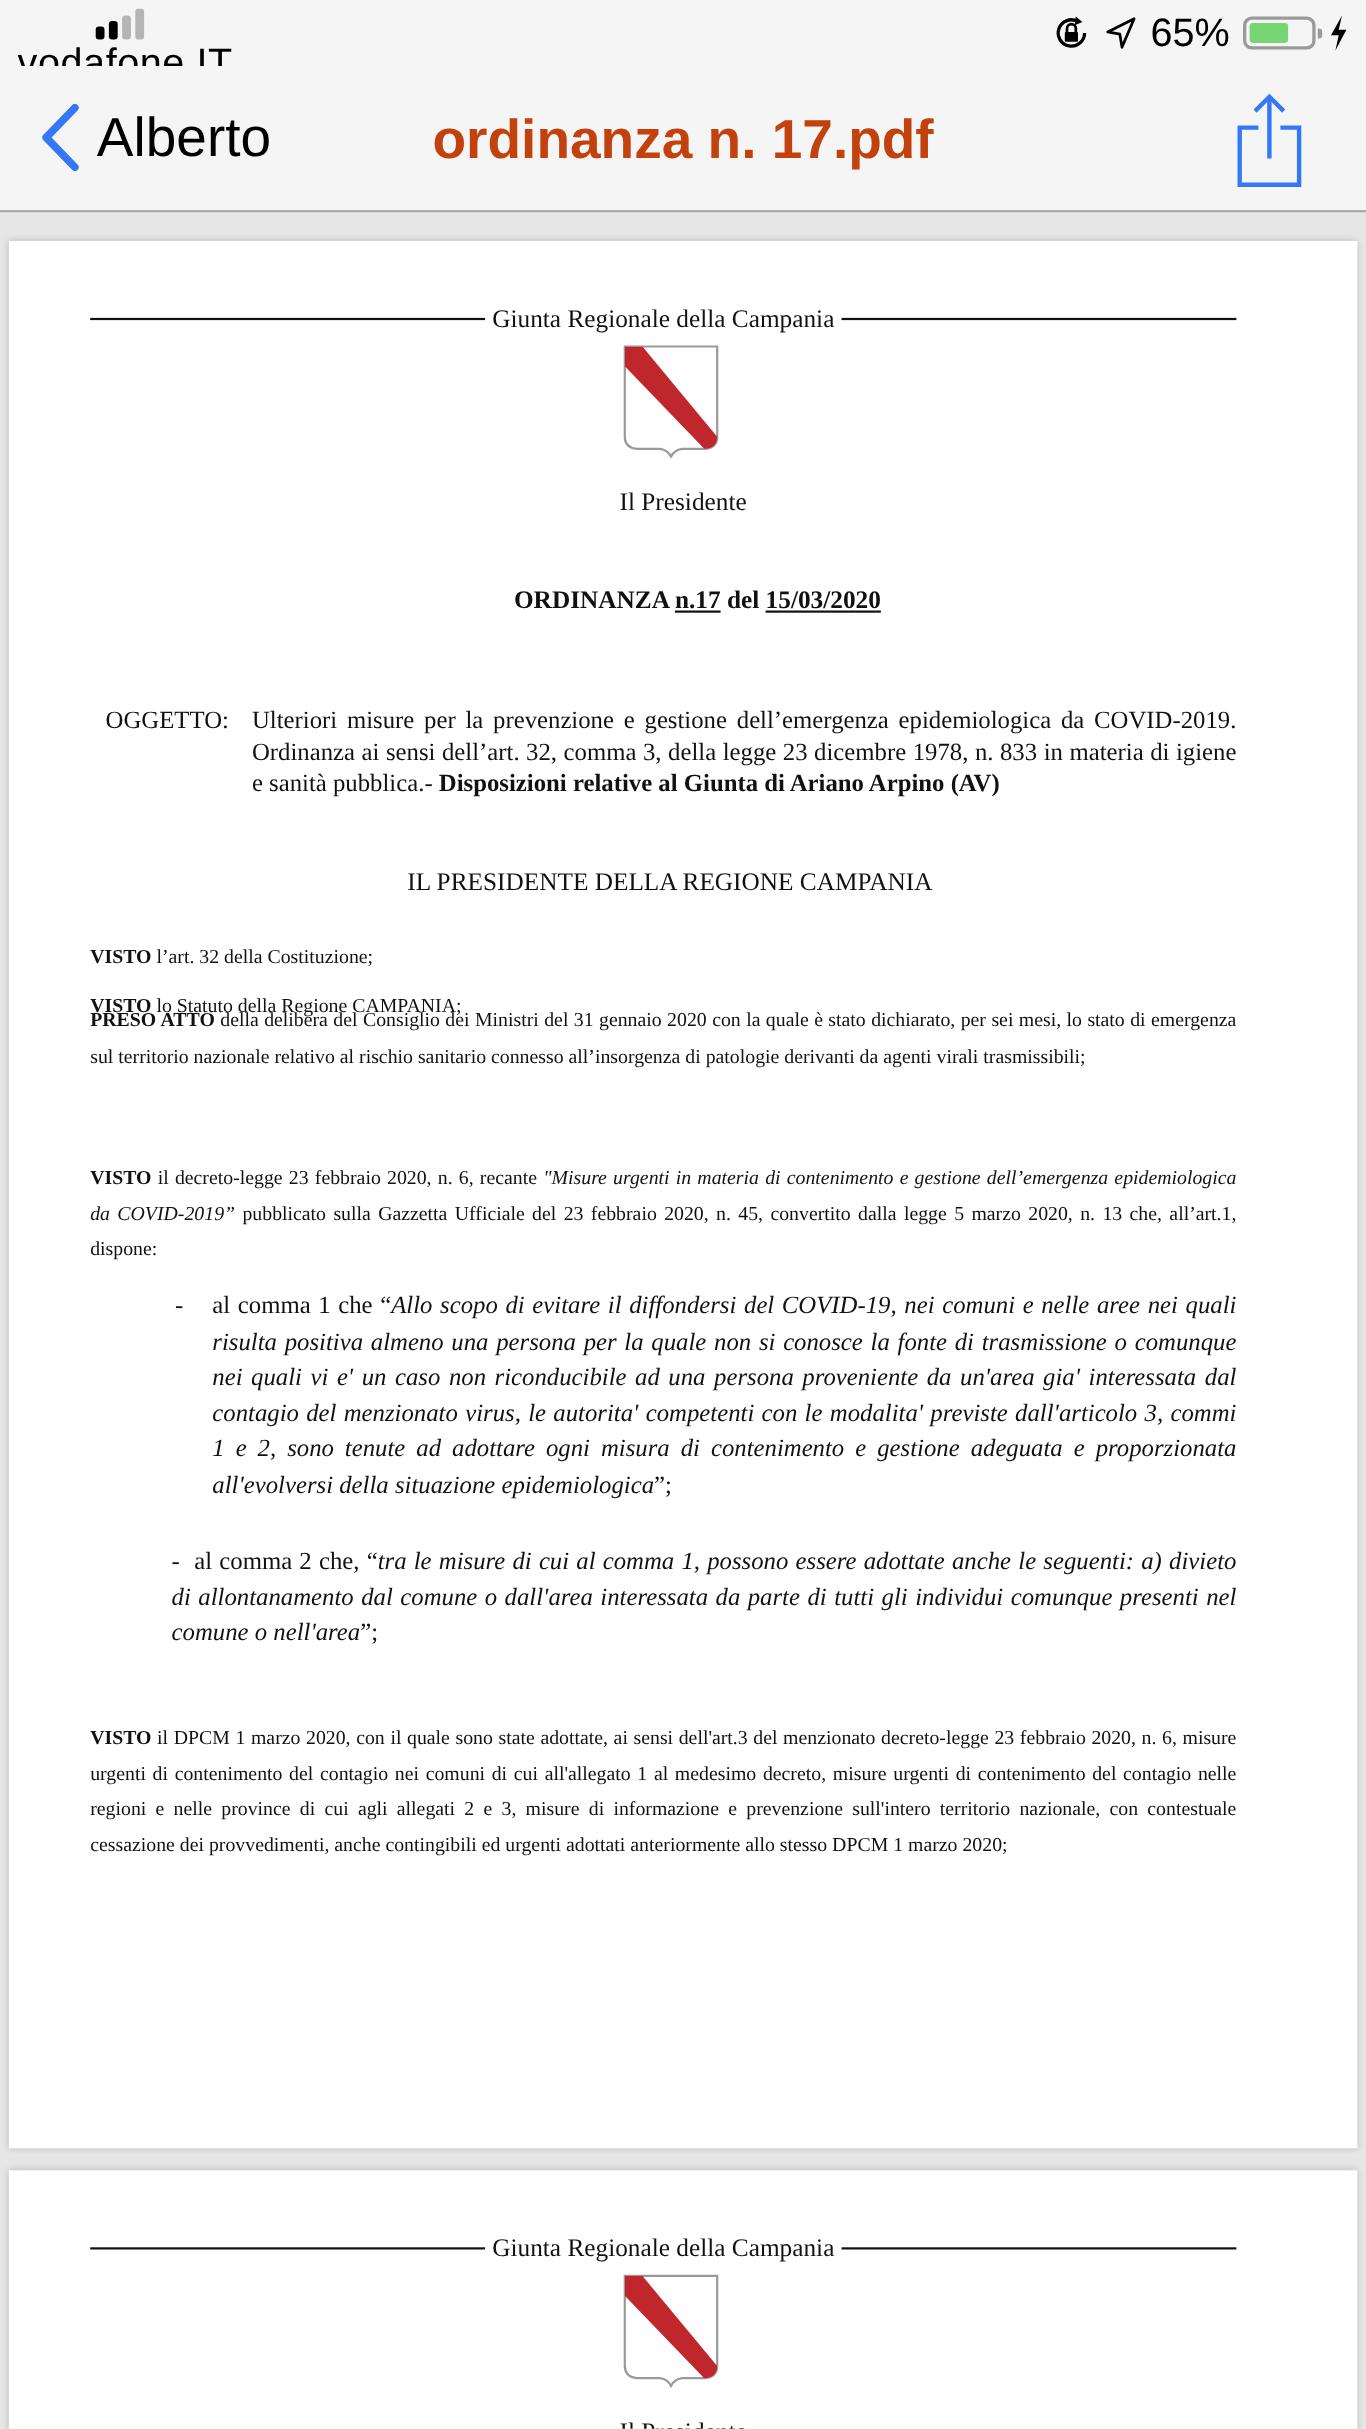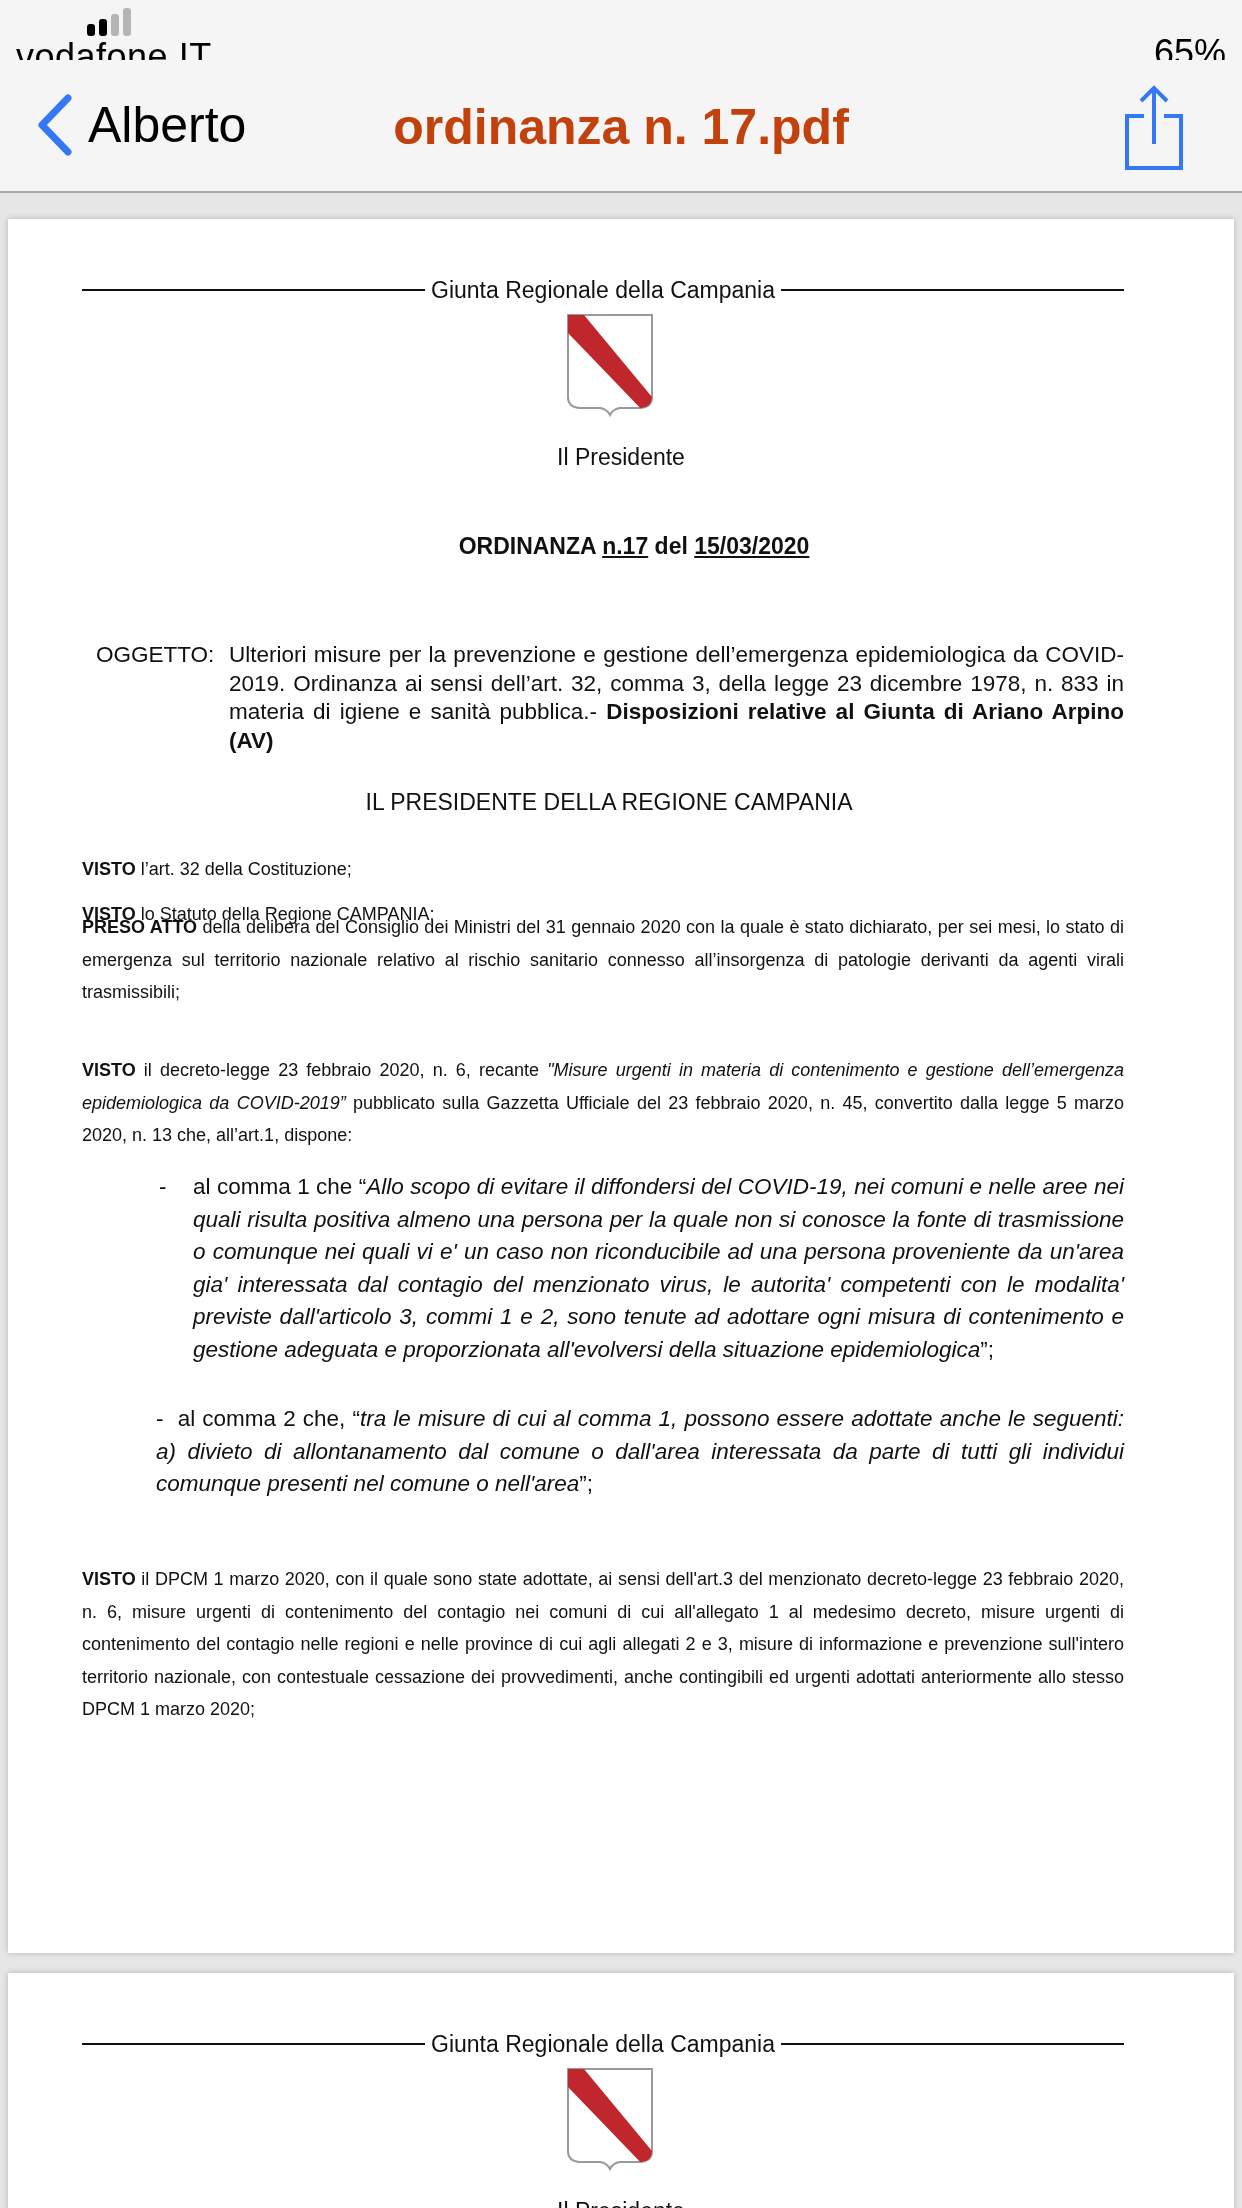--- a/index.html
+++ b/index.html
@@ -14,40 +14,40 @@
     position: absolute; left: 0; top: 0; width: 1242px; height: 60px;
     background: #f5f5f5; color: #000;
     font-family: "Liberation Sans", sans-serif; font-size: 36px;
   }
   .sb-left { position: absolute; left: 16px; top: 8px; display: flex; align-items: center; height: 44px; flex-direction: column; }
   .signal { display: flex; align-items: flex-end; gap: 4px; height: 28px; margin-right: 10px; }
   .signal span { display: block; width: 8px; border-radius: 3px; }
   .carrier { letter-spacing: 0.5px; }
   .wifi { margin-left: 20px; width: 44px; height: 34px; }
   .sb-time { position: absolute; left: 0; right: 0; top: 6px; text-align: center; font-weight: bold; font-size: 36px; }
-  .sb-right { position: absolute; right: 16px; top: 8px; display: flex; align-items: center; height: 44px; gap: 12px; flex-direction: column; }
+  .sb-right { position: absolute; right: 16px; top: 8px; display: flex; align-items: center; height: 44px; gap: 12px; }
   .battery { position: relative; width: 66px; height: 30px; border: 3px solid #9a9a9a; border-radius: 8px; box-sizing: border-box; }
   .battery-fill { position: absolute; left: 3px; top: 3px; bottom: 3px; background: #77d572; border-radius: 3px; }
   .battery-nub { position: absolute; right: -9px; top: 8px; width: 4px; height: 9px; background: #9a9a9a; border-radius: 0 3px 3px 0; }
 
   
   .navbar {
     position: absolute; left: 0; top: 60px; width: 1242px; height: 131px;
     background: #f5f5f5; border-bottom: 2px solid #a8a8a8;
   }
   .back-btn { position: absolute; left: 34px; top: 34px; display: flex; align-items: center; color: #000000; font-size: 50px; cursor: pointer; }
   .back-chevron { width: 40px; height: 62px; margin-right: 14px; }
   .nav-title { position: absolute; left: 0; right: 0; top: 38px; text-align: center; font-weight: bold; font-size: 50px; color: #c2410c; pointer-events: none; }
   .share-btn { position: absolute; left: 1118px; top: 22px; width: 72px; height: 92px; cursor: pointer; }
 
   
   .page {
     position: absolute; left: 8px; width: 1226px; background: #fff;
     box-shadow: 0 0 6px rgba(0,0,0,0.22);
-    font-family: Liberation Sans, sans-serif; color: #111;
+    font-family: Liberation Serif, serif; color: #111;
   }
   .page1 { top: 219px; height: 1734px; }
   .page2 { top: 1973px; height: 400px; }
 
   .header-line { position: absolute; left: 74px; width: 1042px; height: 30px; display: flex; align-items: center; }
   .header-line .rule { flex: 1; height: 2px; background: #111; }
   .header-line .htext { padding: 0 6px; font-size: 23px; white-space: nowrap; }
 
   .shield { position: absolute; left: 557px; width: 90px; height: 104px; }
 

